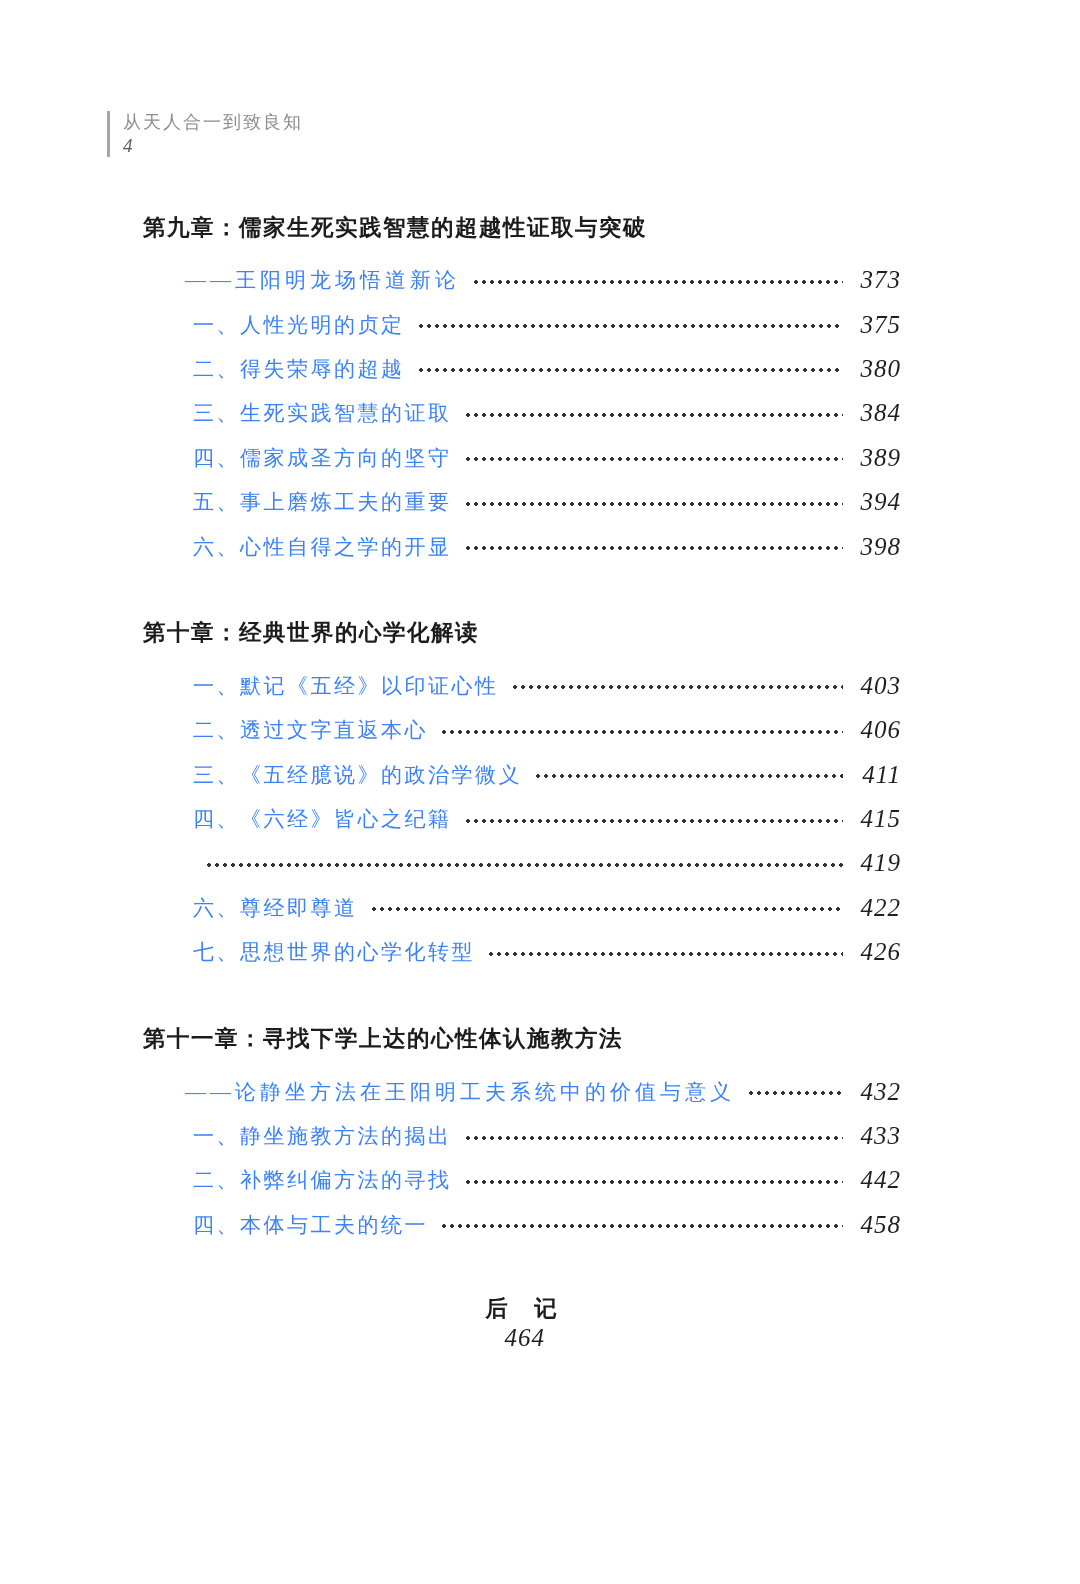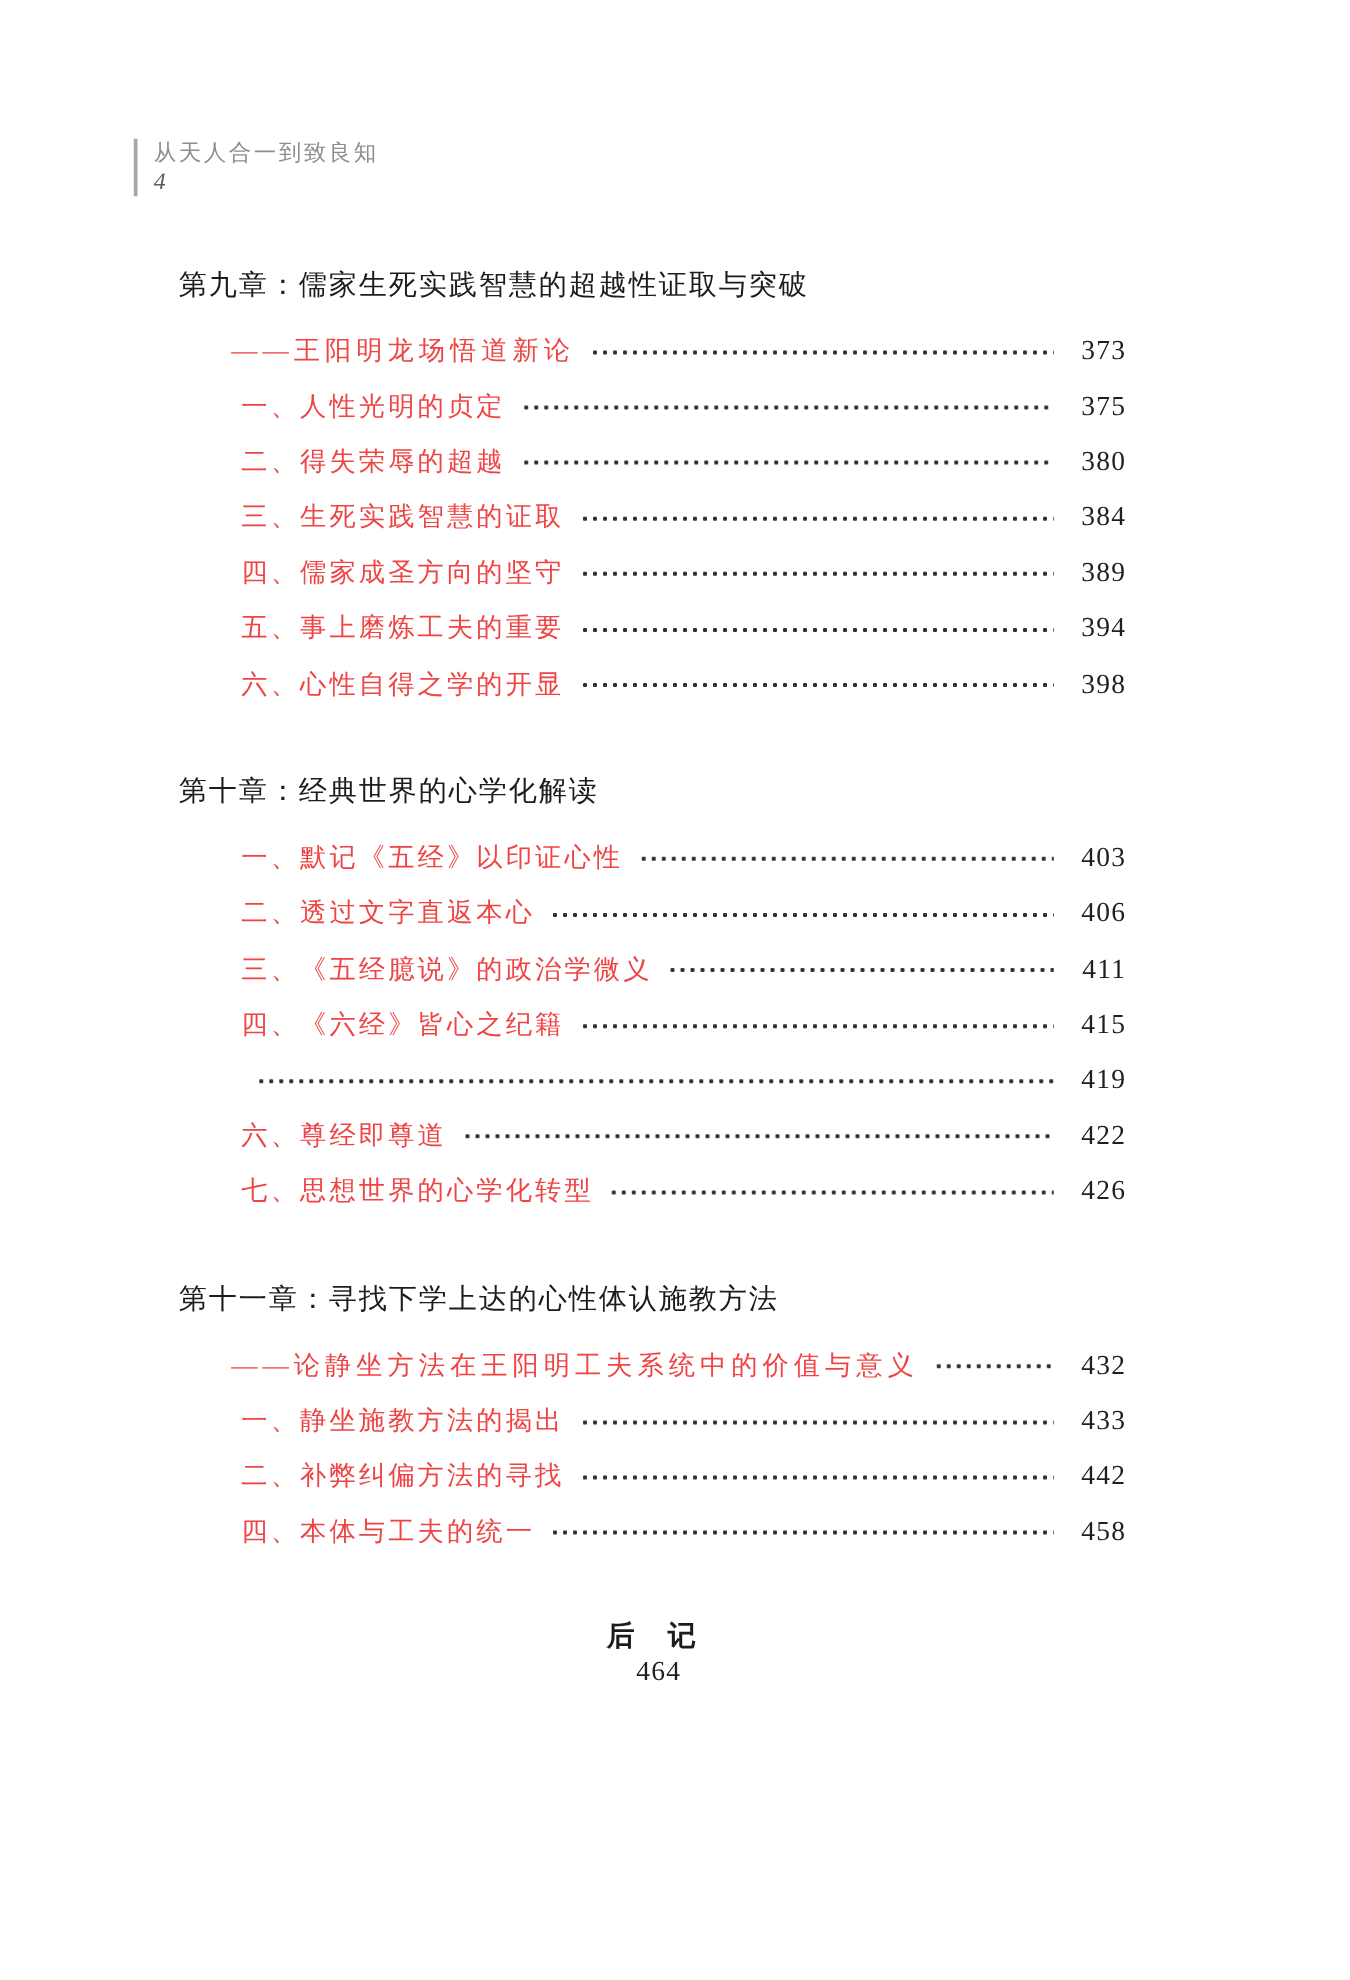--- a/index.html
+++ b/index.html
@@ -38,61 +38,62 @@
   
   .toc {
     position: absolute;
     left: 143px;
     top: 205px;
     width: 758px;
   }
   .toc-section:not(:first-child) { margin-top: 42px; }
   .chapter-heading {
     font-family: "Liberation Sans", "DejaVu Sans", sans-serif;
-    font-weight: normal;
+    font-weight: bold;
     font-size: 22.5px;
     color: #1c1c1c;
     letter-spacing: 1.5px;
     height: 44px;
     display: flex;
     align-items: center;
     margin-bottom: 9px;
     white-space: nowrap;
   }
   .toc-row {
     display: flex;
     align-items: center;
     height: 44.4px;
     padding-left: 50px;
   }
   .toc-row.subtitle { padding-left: 42px; }
   .row-label {
     font-size: 21px;
     letter-spacing: 2.5px;
     white-space: nowrap;
-    color: #ef4444;
+    color: #3b82f6;
   }
   .toc-row.subtitle .row-label { letter-spacing: 4px; }
   .row-dots {
     flex: 1;
     align-self: stretch;
     margin: 0 12px 0 12px;
     background-image: radial-gradient(circle, #303030 1.6px, rgba(0,0,0,0) 1.9px);
     background-size: 8px 8px;
     background-repeat: repeat-x;
     background-position: 0 54%;
     min-width: 20px;
   }
   .row-page {
-    font-size: 22px;
+    font-size: 25px;
     min-width: 46px;
     text-align: right;
     letter-spacing: 1px;
     color: #1f1f1f;
     white-space: nowrap;
+    font-style: italic;
   }
 
   
   .toc-row.back-matter {
     margin-top: 46px;
     padding-left: 0;
     height: 44px;
     flex-direction: column;
   }
   .toc-row.back-matter .row-label {

